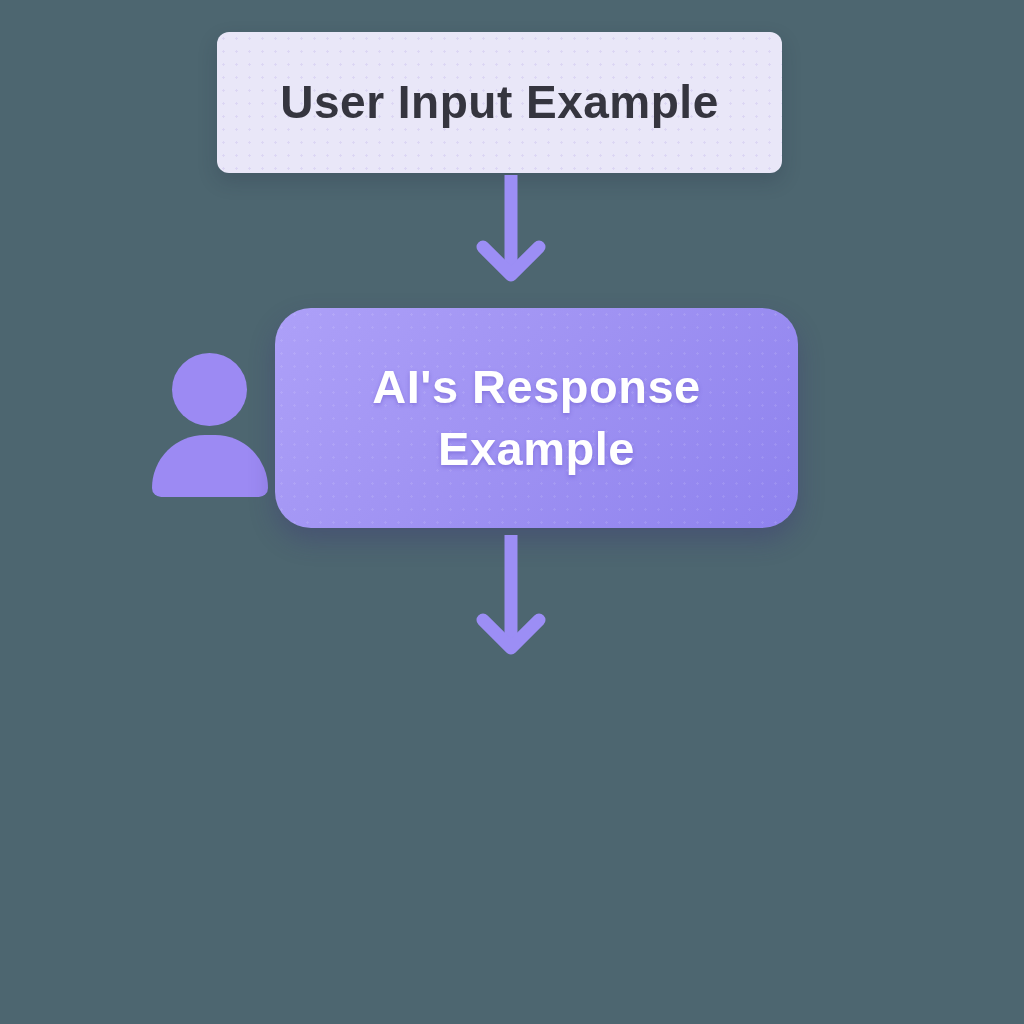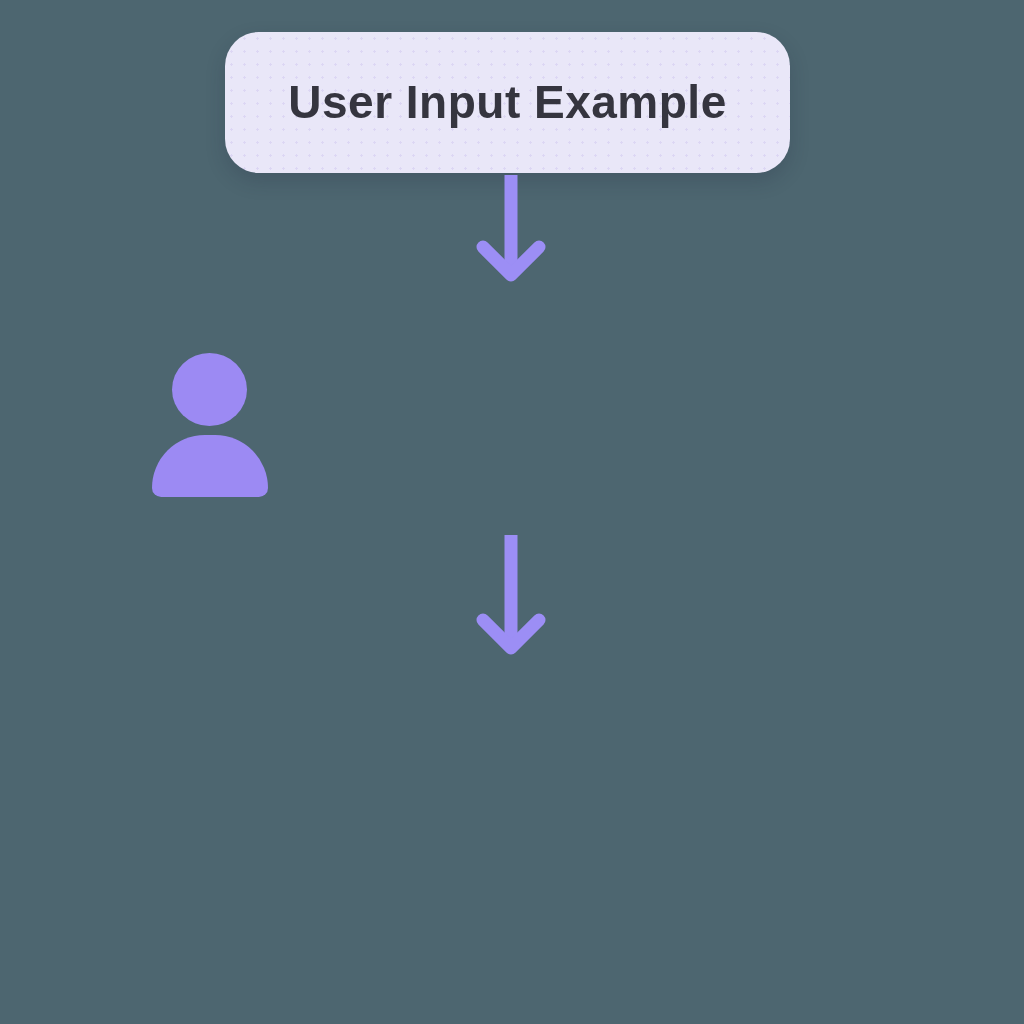--- a/index.html
+++ b/index.html
@@ -33,21 +33,21 @@
   }
   .node-accent {
     background-image:
       radial-gradient(rgba(255,255,255,0.10) 1.1px, transparent 1.3px),
       linear-gradient(135deg, #ADA0F8 0%, #A093F3 45%, #8E82EE 100%);
     background-size: 13px 13px, 100% 100%;
     color: #FFFFFF;
     border-radius: 36px;
     box-shadow: 0 12px 26px rgba(55, 40, 120, 0.30);
   }
-  .node-top    { left: 225px; top: 32px;  width: 565px; height: 141px; }
+  .node-top    { left: 217px; top: 32px;  width: 565px; height: 141px; border-radius: 12px; }
   .node-mid    { left: 275px; top: 308px; width: 523px; height: 220px; }
   .node-bottom { left: 272px; top: 675px; width: 525px; height: 200px; }
 
   .node-label {
     font-weight: bold;
     font-size: 46px;
     line-height: 1.33;
     letter-spacing: 0.5px;
   }
   .node-top .node-label { white-space: nowrap; }
@@ -103,20 +103,23 @@
   <svg class="arrow arrow-1" width="84" height="113" viewBox="0 0 84 113" aria-hidden="true">
     <line x1="42" y1="5" x2="42" y2="98" stroke="#9C8EF5" stroke-width="13" stroke-linecap="butt"></line>
     <polyline points="14,77 42,105 70,77" fill="none" stroke="#9C8EF5" stroke-width="13" stroke-linecap="round" stroke-linejoin="round"></polyline>
   </svg>
 
   <div class="person">
     <div class="person-head"></div>
     <div class="person-body"></div>
   </div>
 
+  <div class="node node-accent node-mid">
+    <span class="node-label">AI's Response Example</span>
+  </div>
 
   <svg class="arrow arrow-2" width="84" height="127" viewBox="0 0 84 127" aria-hidden="true">
     <line x1="42" y1="5" x2="42" y2="111" stroke="#9C8EF5" stroke-width="13" stroke-linecap="butt"></line>
     <polyline points="14,90 42,118 70,90" fill="none" stroke="#9C8EF5" stroke-width="13" stroke-linecap="round" stroke-linejoin="round"></polyline>
   </svg>
 
 
 </div>
 
 </body></html>

